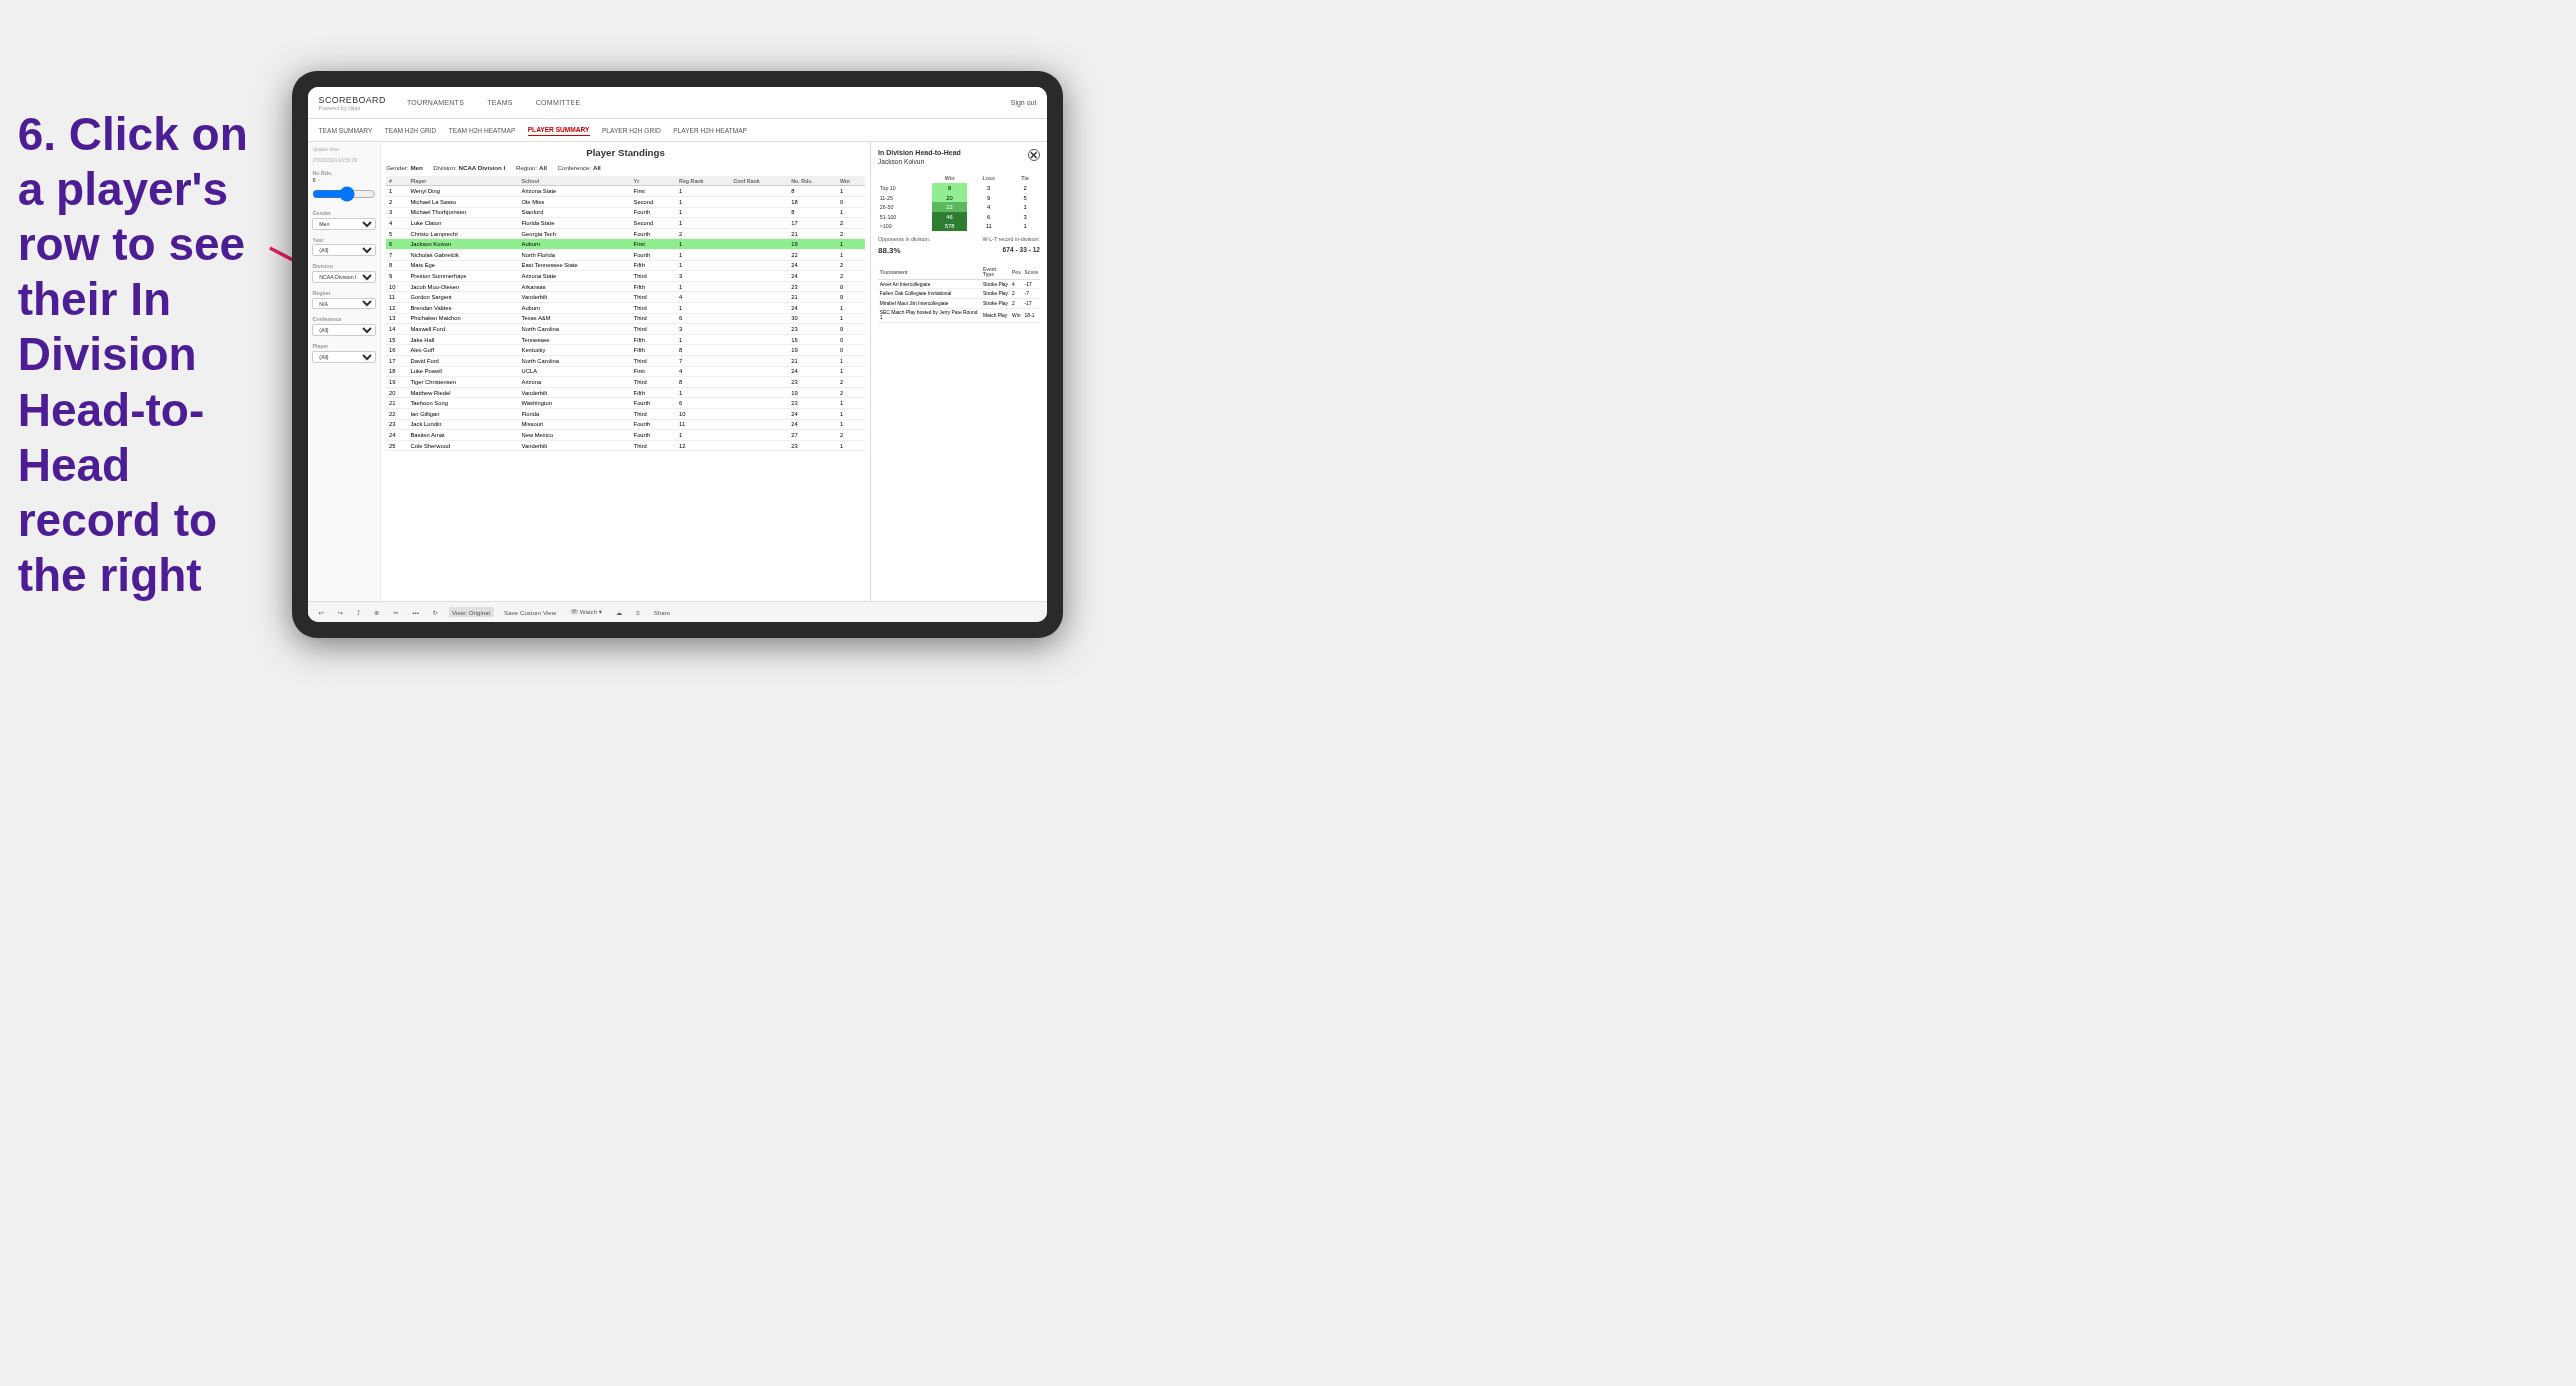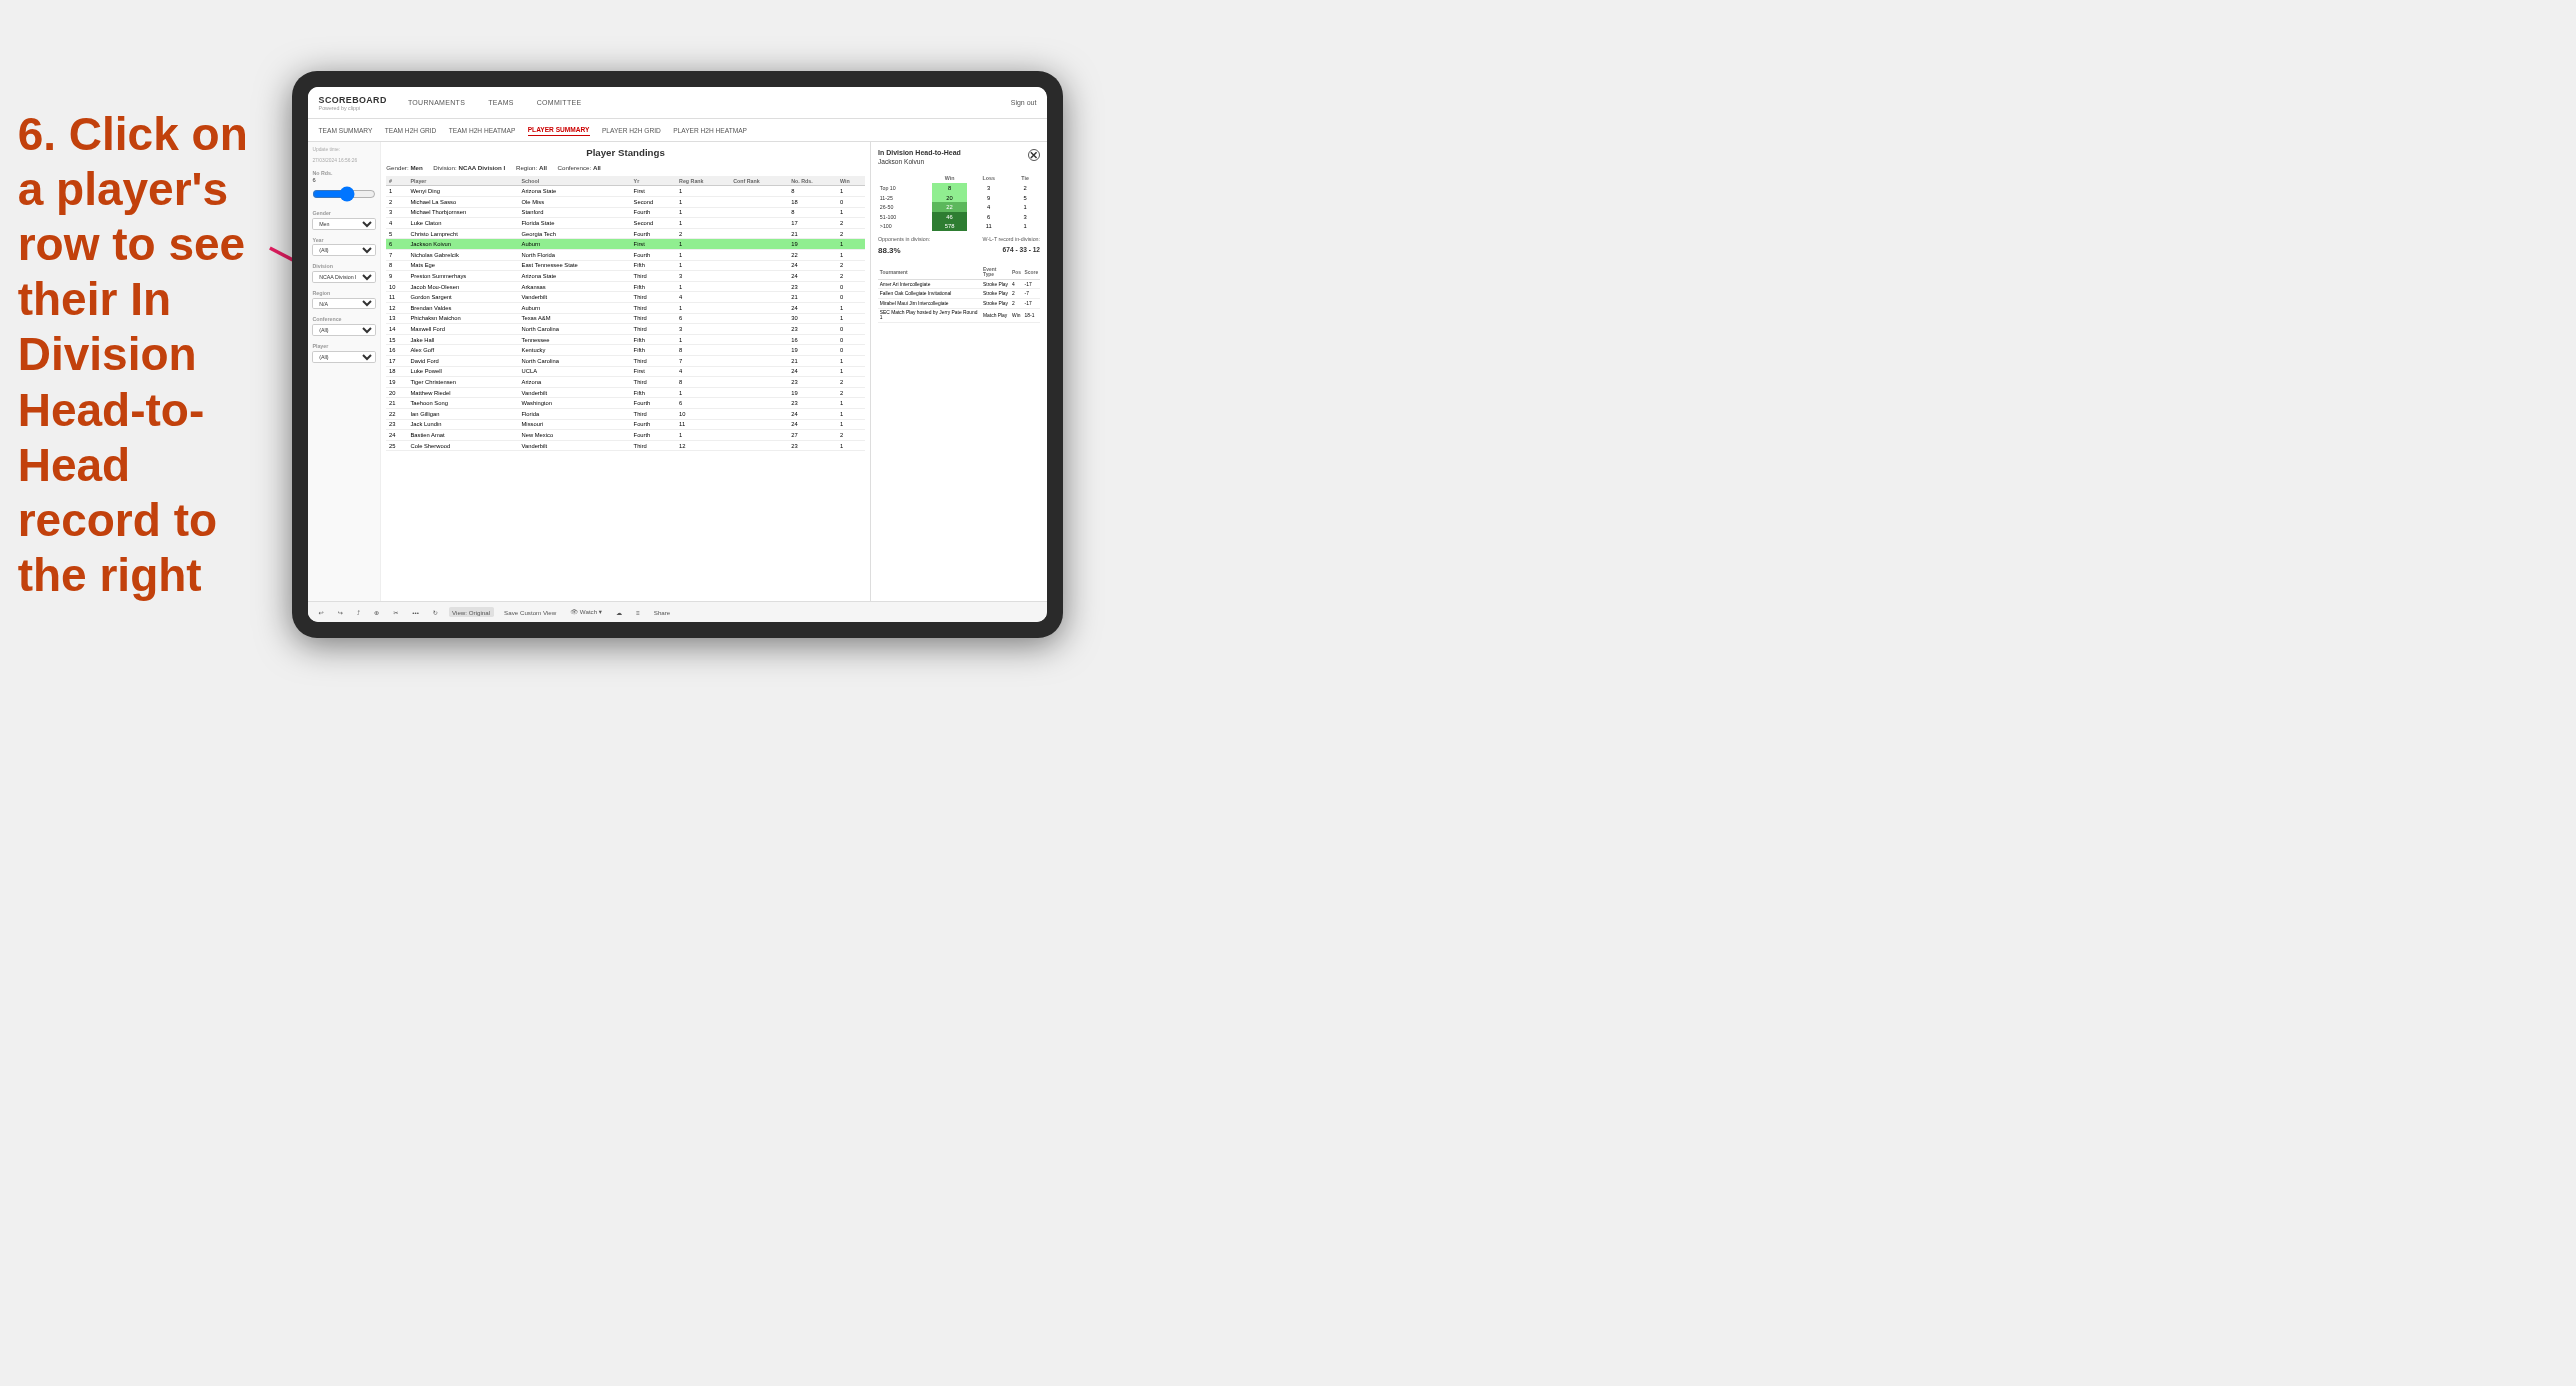--- a/index.html
+++ b/index.html
@@ -14,21 +14,21 @@
 
     
     .instruction-text {
       position: absolute;
       left: 0;
       top: 89px;
       width: 283px;
       font-size: 46px;
       font-weight: bold;
       line-height: 1.2;
-      color: #c2410c;
+      color: #4c1d95;
       padding: 17.7px;
     }
 
     
     .tablet {
       position: absolute;
       left: 292px;
       top: 71px;
       width: 771px;
       height: 567px;
@@ -60,21 +60,21 @@
     }
 
     .logo-area {
       display: flex;
       flex-direction: column;
       margin-right: 17.7px;
     }
 
     .logo-text {
       font-size: 8.9px;
-      font-weight: bold;
+      font-weight: normal;
       color: #333;
       letter-spacing: 0.4px;
     }
 
     .logo-sub {
       font-size: 5.3px;
       color: #999;
     }
 
     .nav-items {

